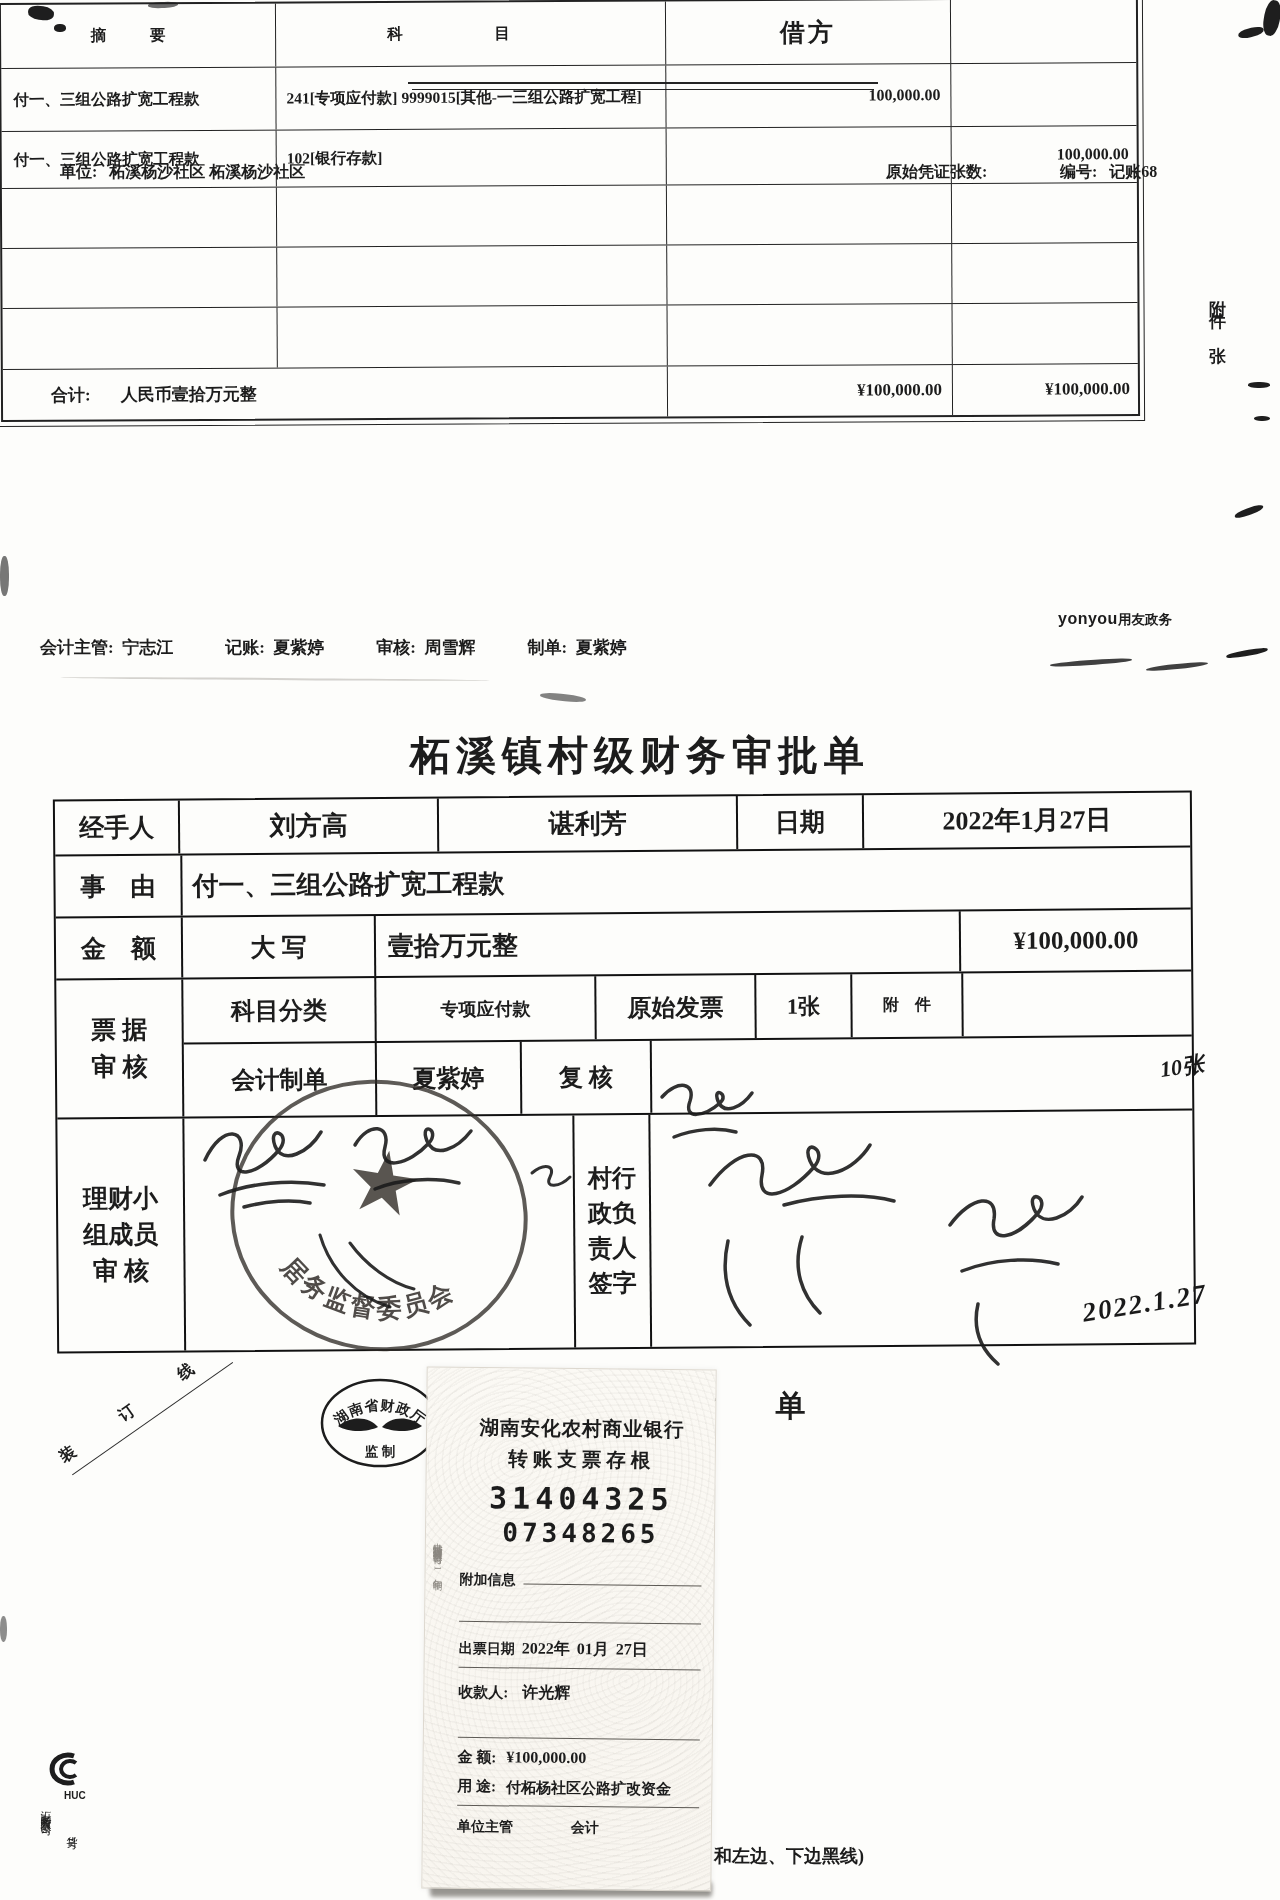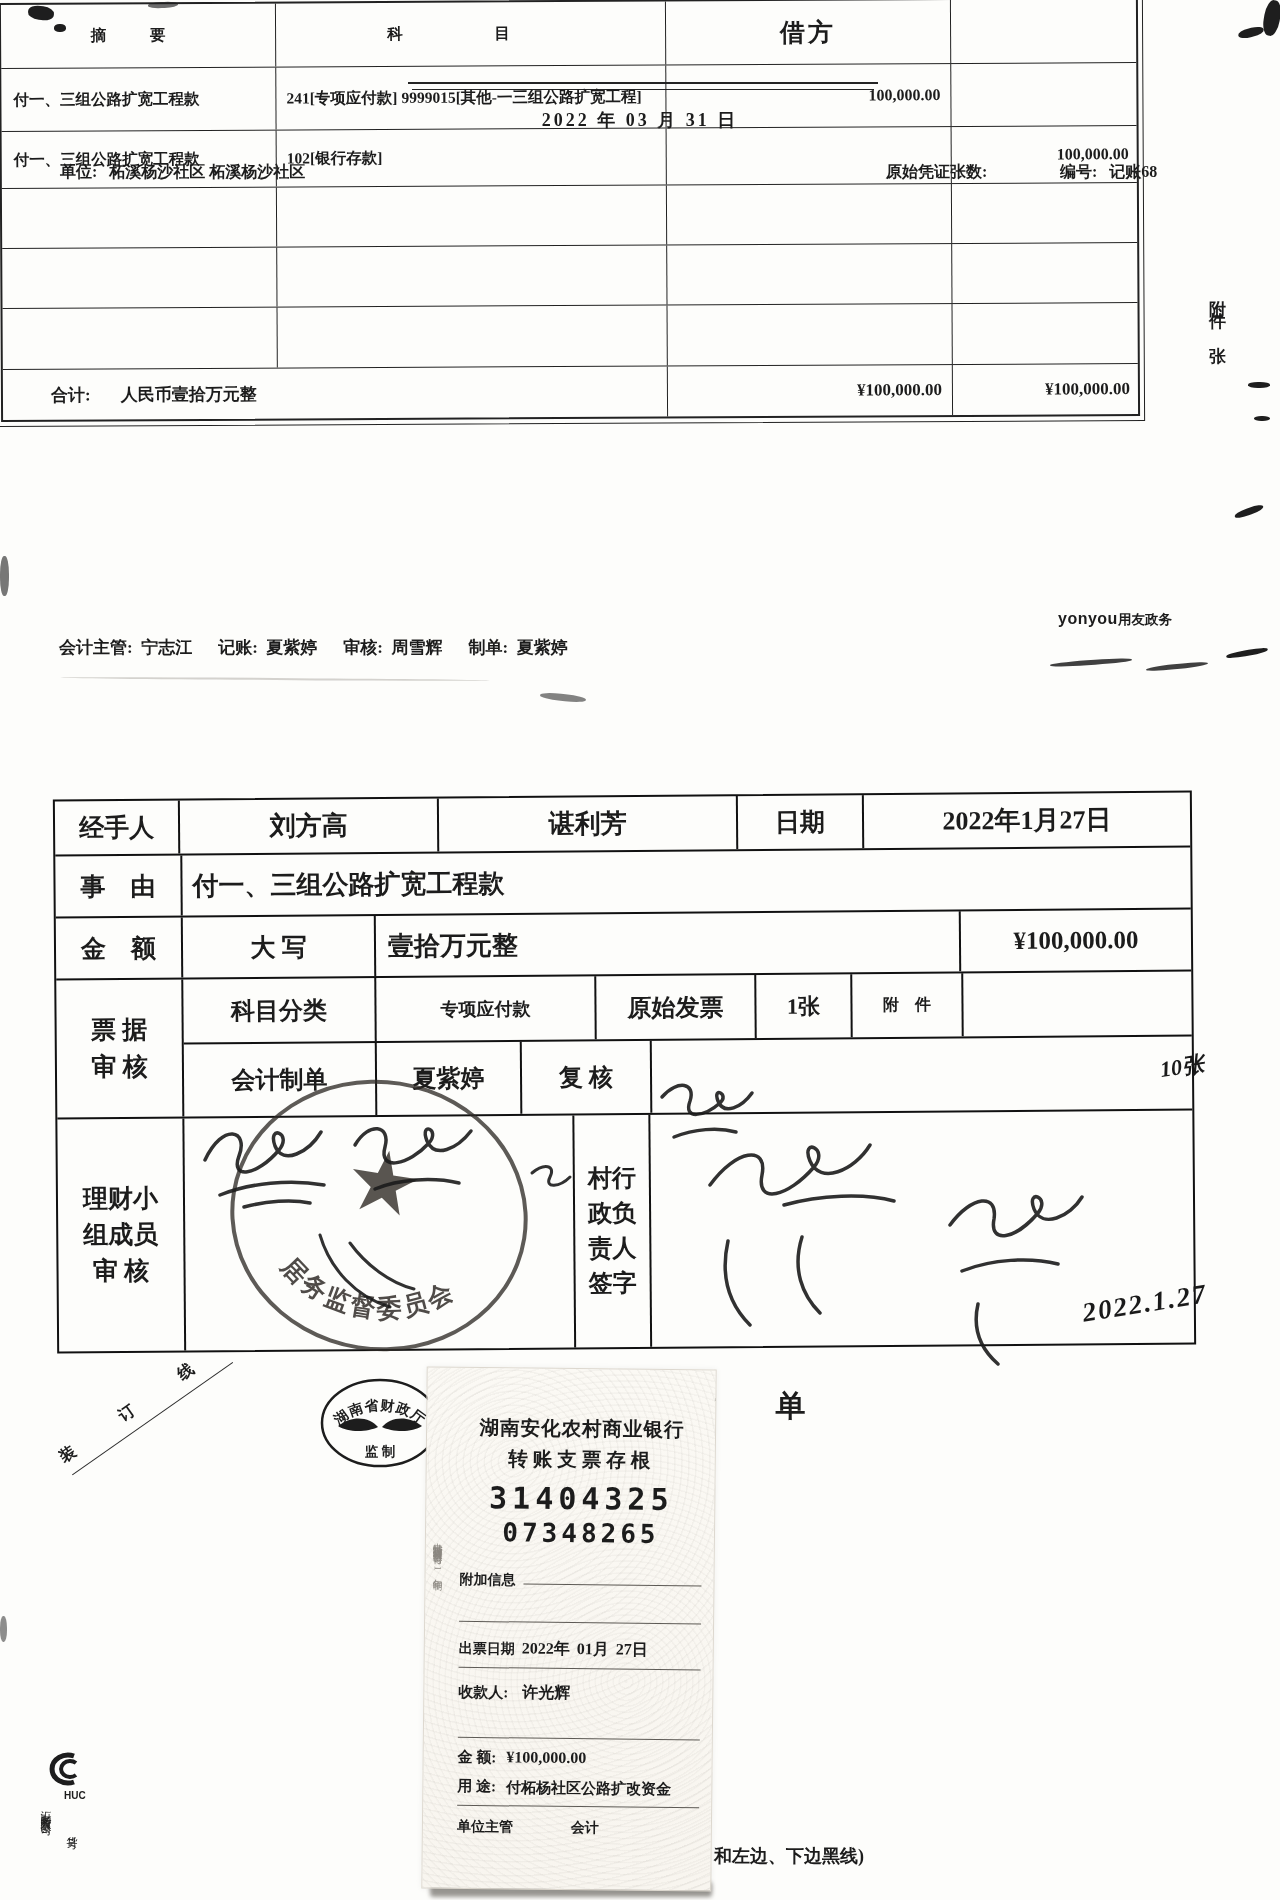--- a/index.html
+++ b/index.html
@@ -20,21 +20,21 @@
   .v-cell.last{border-right:none;}
   .vh{justify-content:center;font-size:26px;font-weight:bold;}
   .c1{width:275px;padding-left:12px;font-size:15.5px;font-weight:bold;}
   .c2{width:390px;padding:2px 10px;font-size:15.5px;font-weight:bold;line-height:1.3;}
   .c3{width:285px;justify-content:flex-end;padding-right:10px;font-size:16px;font-weight:bold;}
   .c4{width:185px;justify-content:flex-end;padding-right:8px;font-size:16px;font-weight:bold;}
   .v-attach{left:1206px;top:286px;writing-mode:vertical-lr;letter-spacing:13px;font-size:17px;font-weight:bold;}
   .yy{left:1058px;top:610px;font-family:"Liberation Sans","DejaVu Sans",sans-serif;display:flex;align-items:baseline;}
   .yy .en{font-size:16px;font-weight:bold;letter-spacing:0.5px;}
   .yy .cn{font-size:13.5px;font-weight:bold;}
-  .v-sigs{left:59px;top:636px;width:900px;display:flex;gap:26px;font-size:17px;font-weight:bold;}
+  .v-sigs{left:40px;top:636px;width:900px;display:flex;gap:52px;font-size:17px;font-weight:bold;}
   .v-sigs span{white-space:nowrap;}
   
   .a-title{left:0;top:728px;width:1280px;text-align:center;font-size:40px;font-weight:bold;letter-spacing:6px;}
   .a-table{left:55px;top:795px;width:1135px;height:550px;border:2.5px solid #111;display:flex;flex-direction:column;
            transform:rotate(-0.45deg);box-sizing:content-box;}
   .a-row{display:flex;border-top:2px solid #111;}
   .a-row.first{border-top:none;}
   .a-cell{border-right:2px solid #111;box-sizing:border-box;display:flex;align-items:center;justify-content:center;text-align:center;}
   .a-cell.last{border-right:none;}
   .lbl{font-size:25px;font-weight:bold;}
@@ -66,21 +66,20 @@
   .blurbar{position:absolute;filter:blur(2px);border-radius:3px;}
   svg text{font-family:"Liberation Serif","DejaVu Serif",serif;}
 </style>
 </head>
 <body>
 
 <div id="page">
 
   <div class="abs v-underline1"></div>
   <div class="abs v-underline2"></div>
-  <div class="abs v-date">2022 年 03 月 31 日</div>
 
   <div class="abs v-info" style="left:60px;">
     <span>单位:</span>&nbsp;&nbsp;
     <span>柘溪杨沙社区 柘溪杨沙社区</span>
   </div>
   <div class="abs v-info" style="left:886px;">原始凭证张数:</div>
   <div class="abs v-info" style="left:1060px;">
     <span>编号:</span>&nbsp;&nbsp;
     <span>记账68</span>
   </div>
@@ -138,20 +137,21 @@
     <span class="cn">用友政务</span>
   </div>
 
   <div class="abs v-sigs">
     <span><span>会计主管:</span>&nbsp;&nbsp;<span>宁志江</span></span>
     <span><span>记账:</span>&nbsp;&nbsp;<span>夏紫婷</span></span>
     <span><span>审核:</span>&nbsp;&nbsp;<span>周雪辉</span></span>
     <span><span>制单:</span>&nbsp;&nbsp;<span>夏紫婷</span></span>
   </div>
 
+  <div class="abs a-title">柘溪镇村级财务审批单</div>
 
   <div class="a-table abs">
     <div class="a-row first" style="height:53px;">
       <div class="a-cell lbl" style="width:127px;">经手人</div>
       <div class="a-cell val" style="width:263px;">刘方高</div>
       <div class="a-cell val" style="width:303px;">谌利芳</div>
       <div class="a-cell lbl" style="width:128px;">日期</div>
       <div class="a-cell val last" style="width:331px;">2022年1月27日</div>
     </div>
     <div class="a-row" style="height:60px;">

